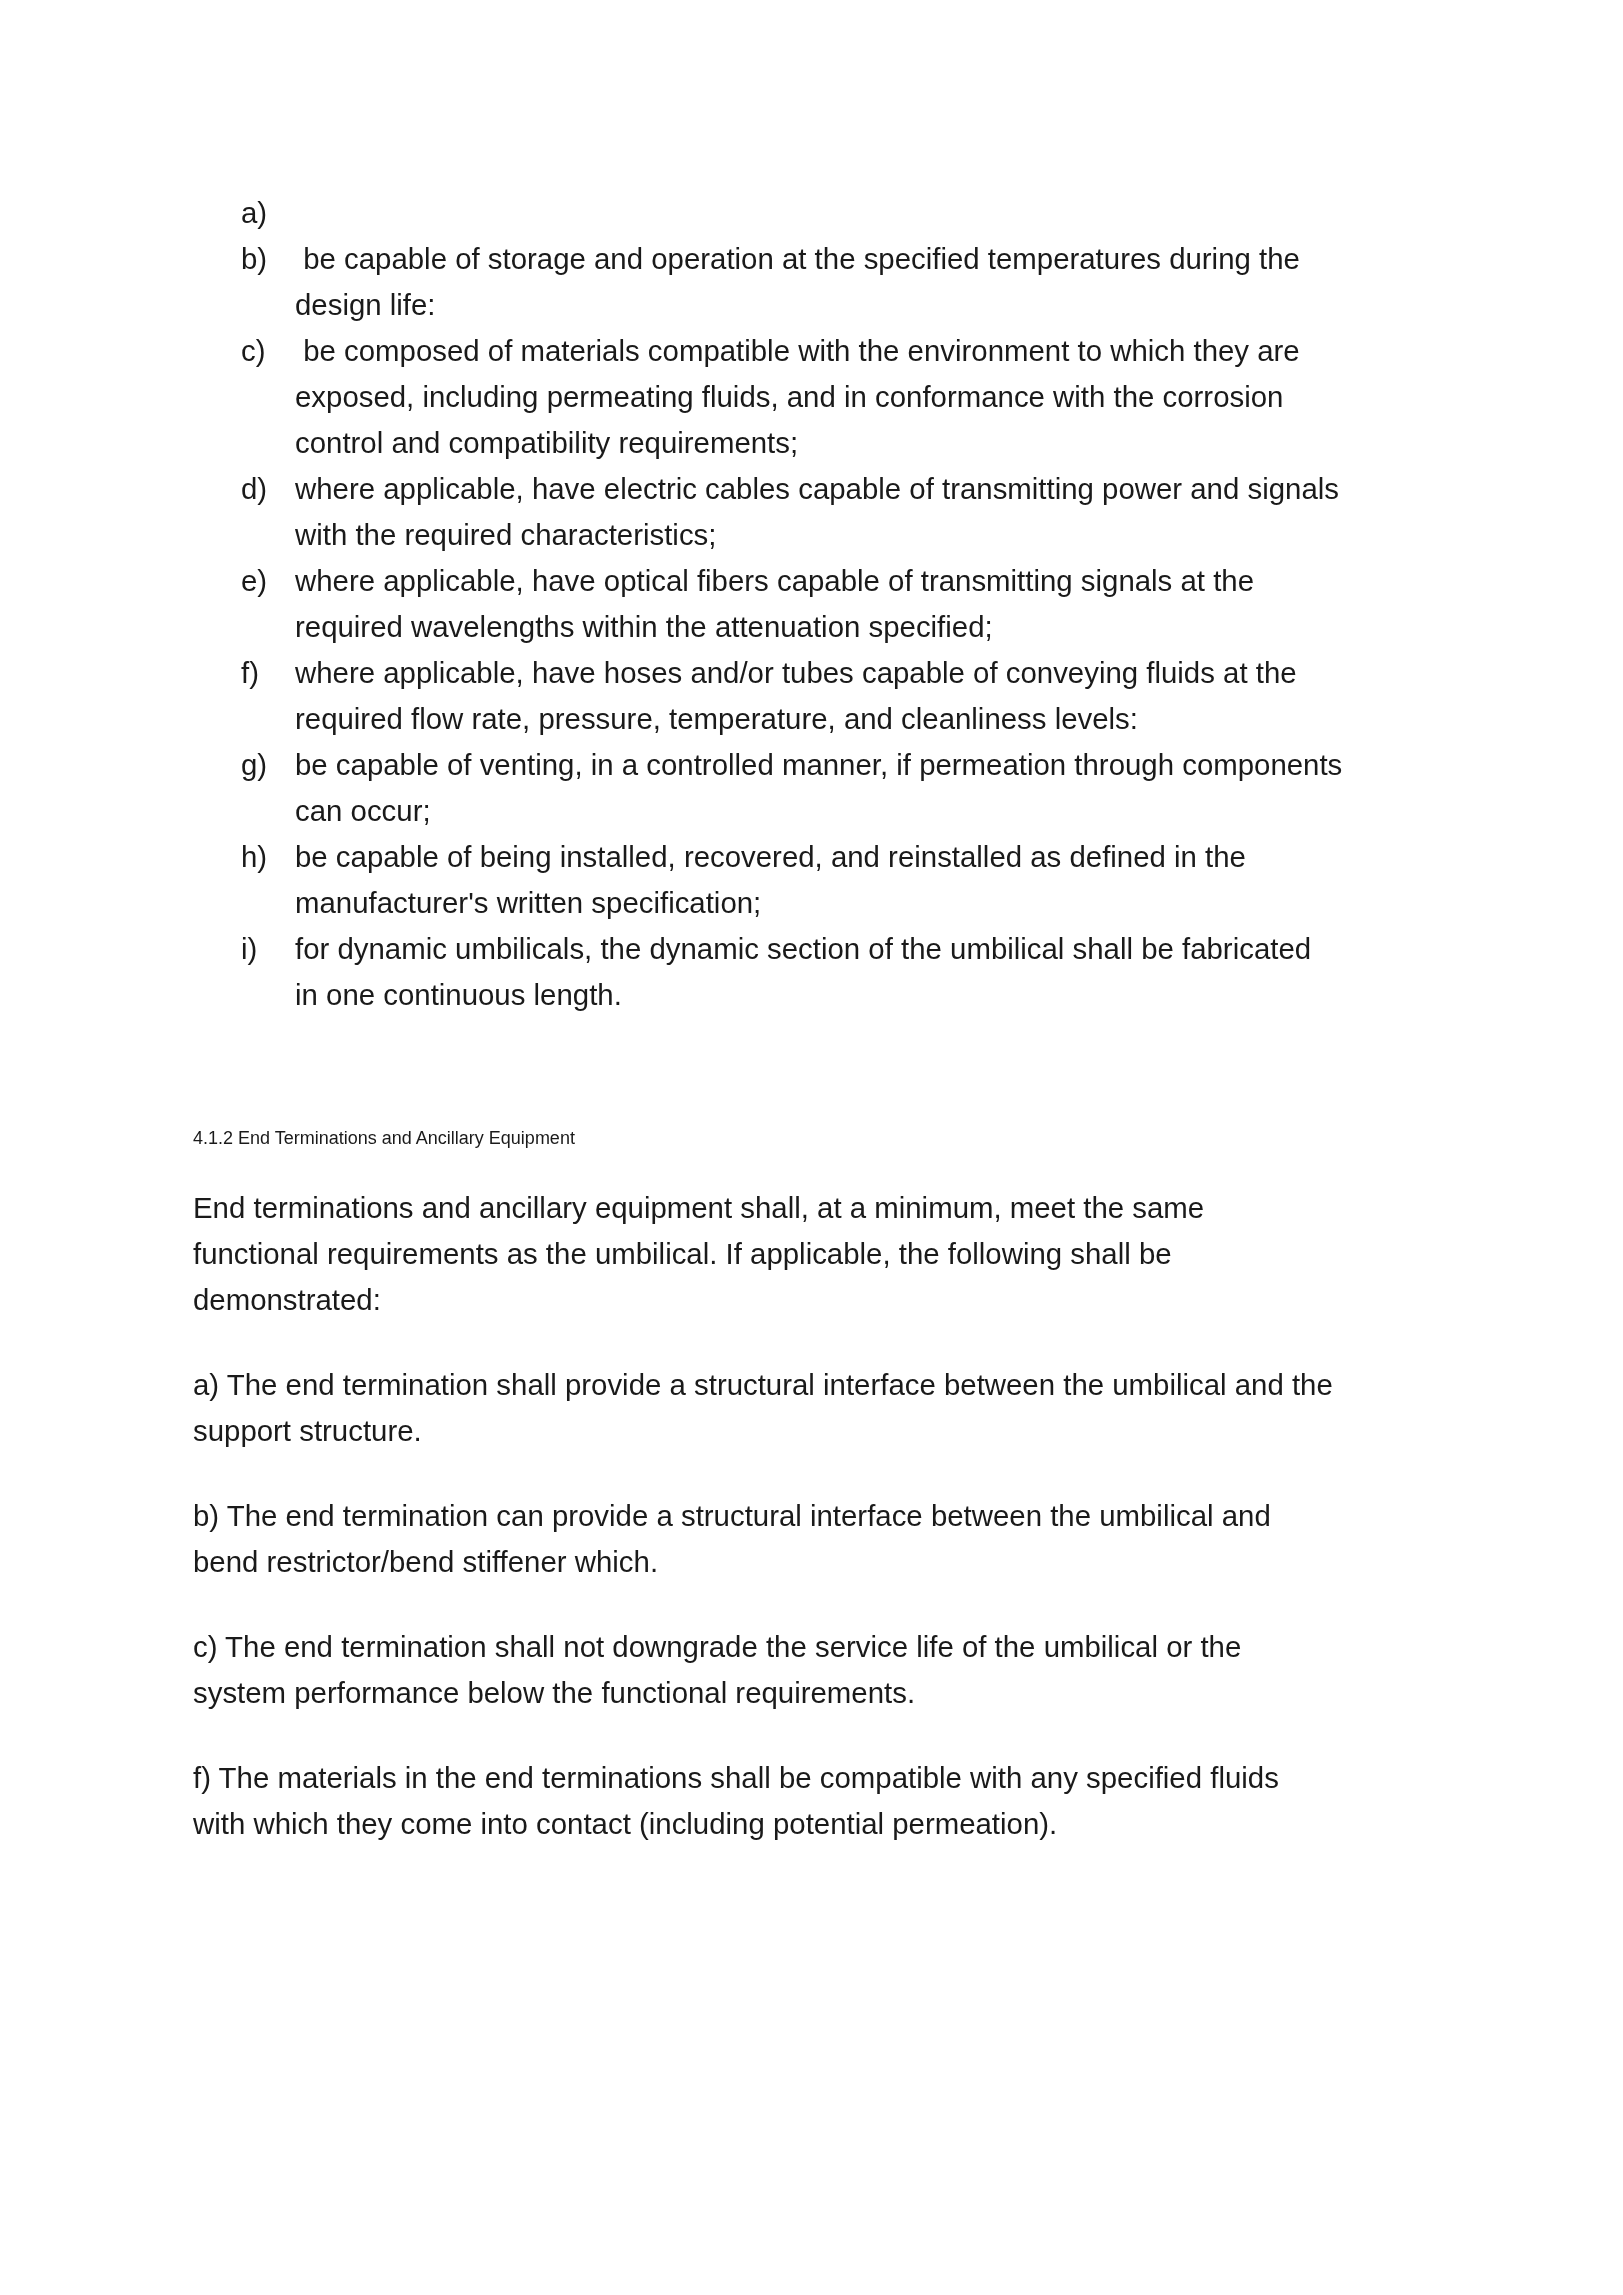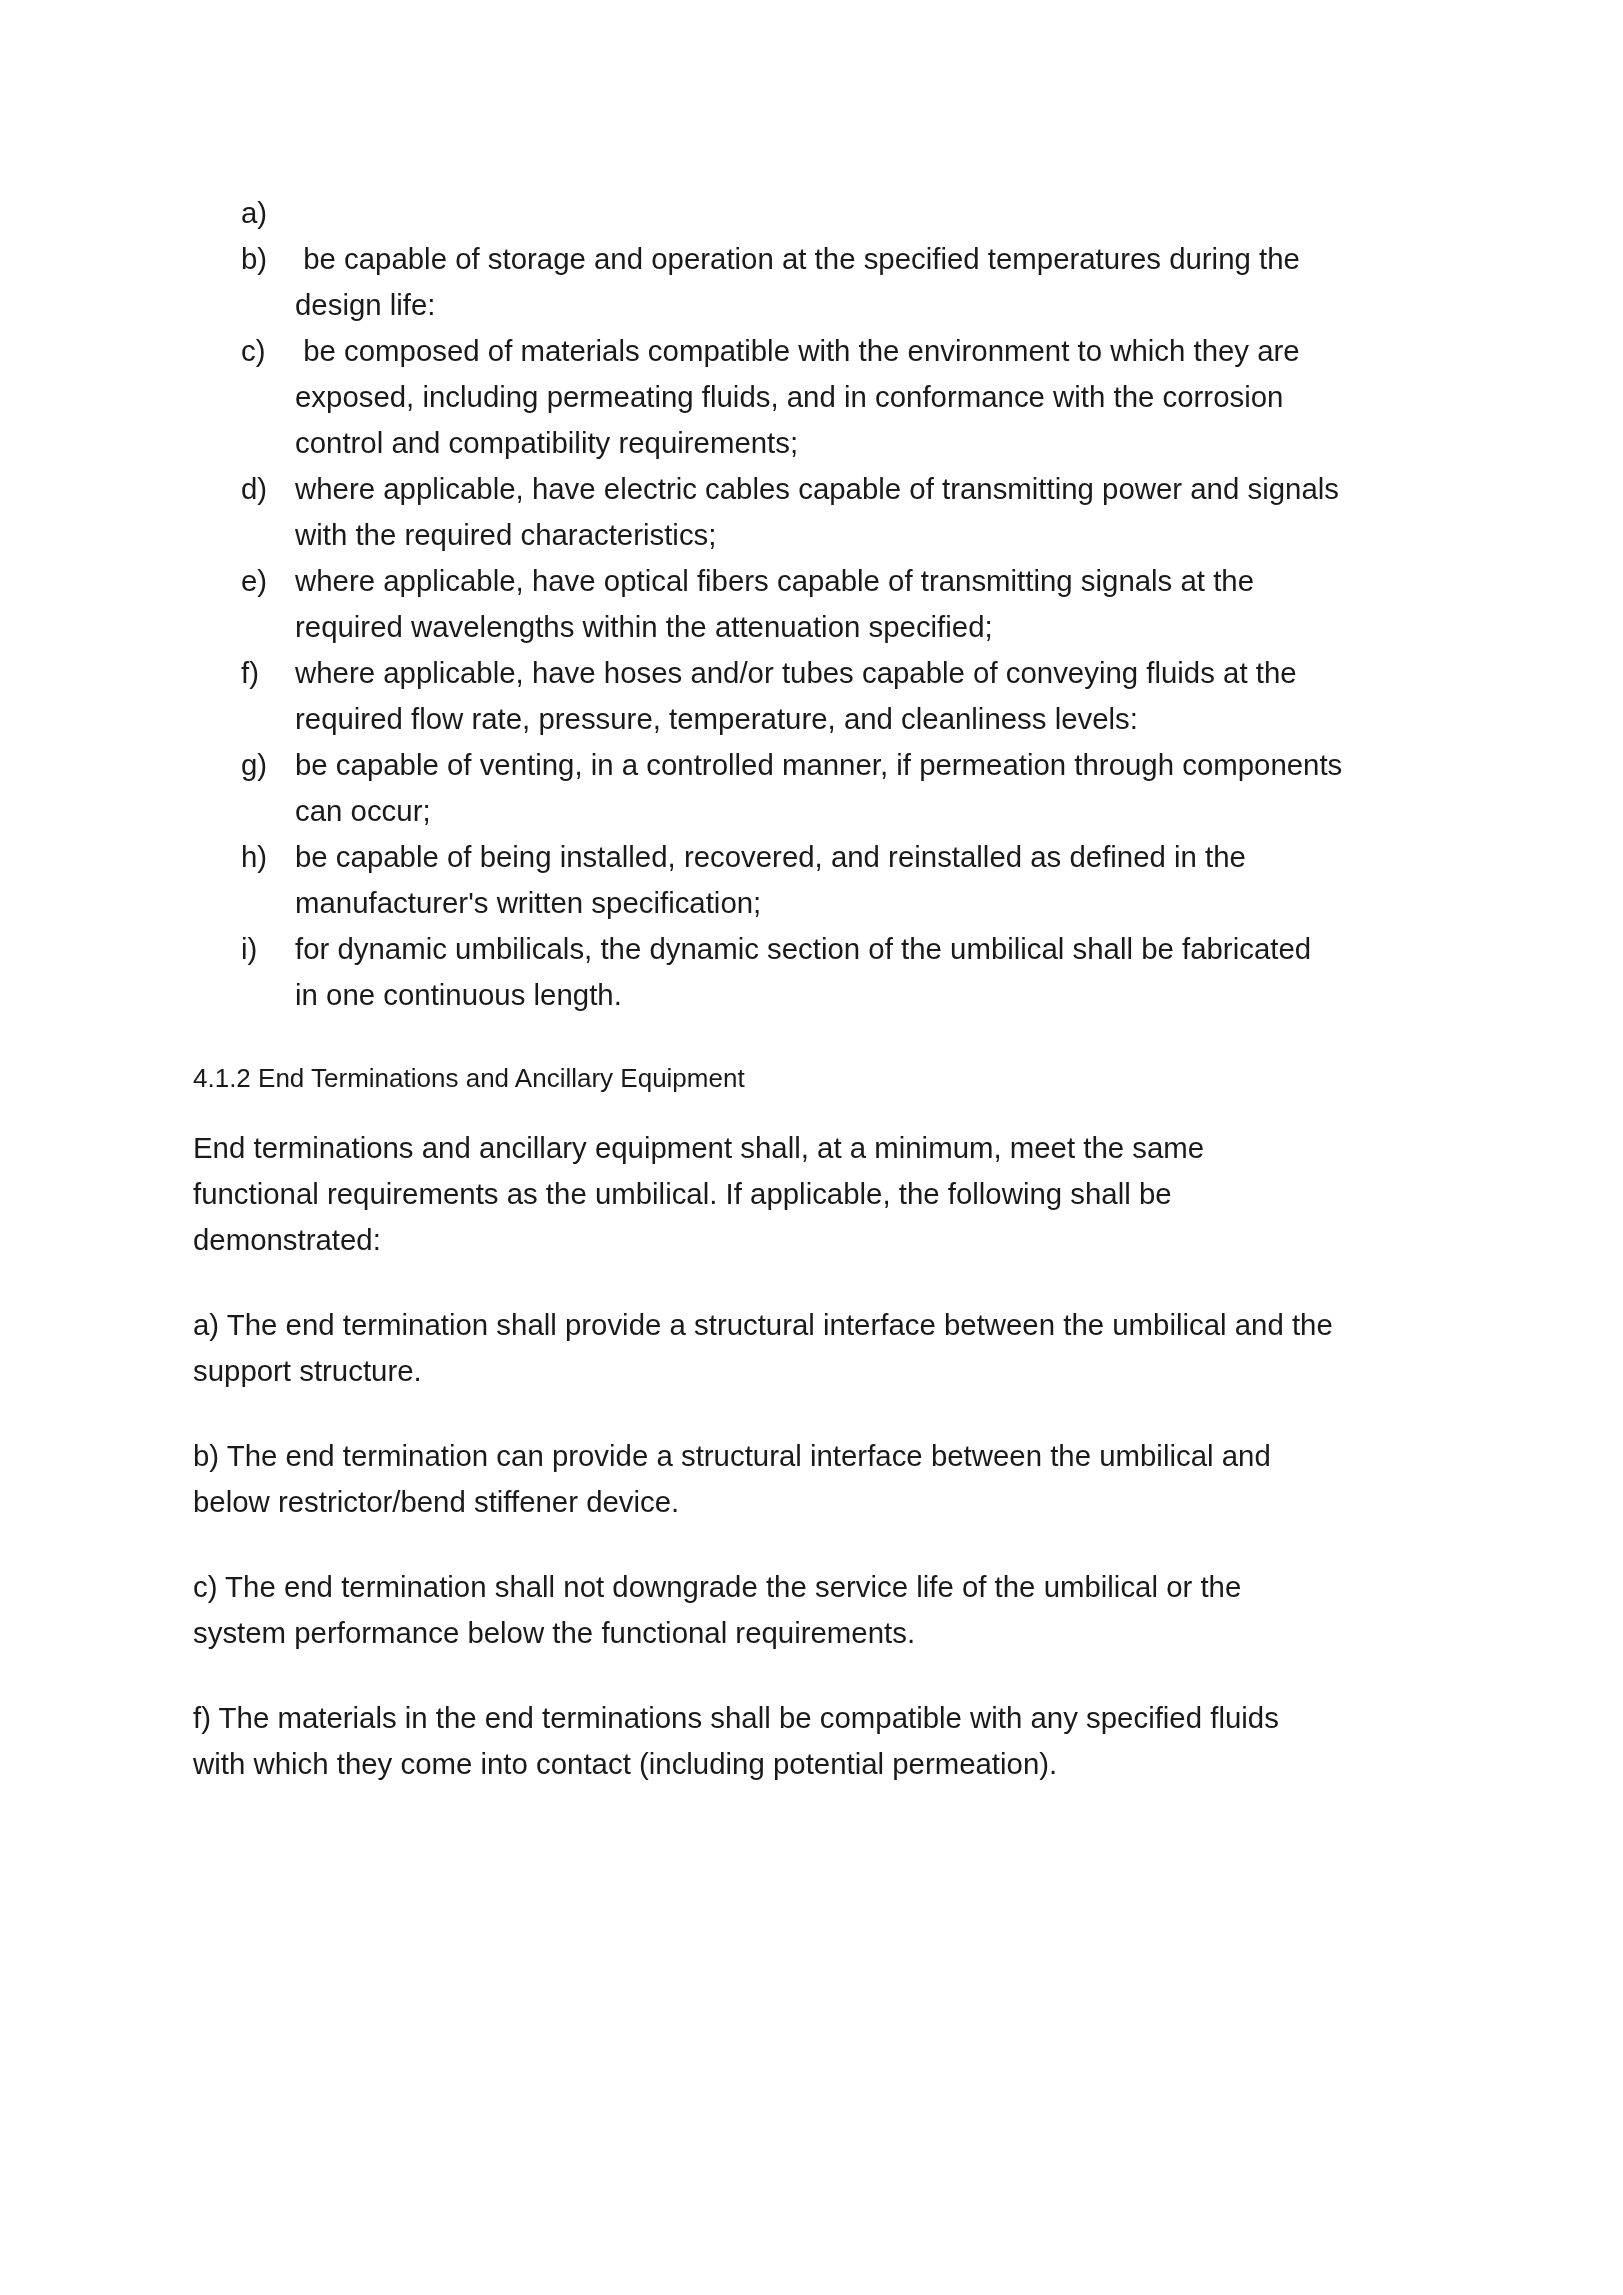--- a/index.html
+++ b/index.html
@@ -29,22 +29,22 @@
     align-items: flex-start;
   }
   .list-marker {
     flex: 0 0 54px;
     white-space: pre;
   }
   .list-text {
     white-space: pre;
   }
   .section-heading {
-    margin: 37px 0 0 193px;
-    font-size: 26px;
+    margin: 97px 0 0 193px;
+    font-size: 18px;
     line-height: 46px;
     font-weight: 400;
   }
   .para {
     margin: 39px 0 0 193px;
     white-space: pre;
   }
   .para.first {
     margin-top: 23.6px;
   }
@@ -111,21 +111,21 @@
     <h2 class="section-heading">4.1.2 End Terminations and Ancillary Equipment</h2>
     <div id="paragraphs">
   <p class="para first">End terminations and ancillary equipment shall, at a minimum, meet the same
 functional requirements as the umbilical. If applicable, the following shall be
 demonstrated:</p>
 
   <p class="para">a) The end termination shall provide a structural interface between the umbilical and the
 support structure.</p>
 
   <p class="para">b) The end termination can provide a structural interface between the umbilical and
-below restrictor/bend stiffener device.</p>
+bend restrictor/bend stiffener which.</p>
 
   <p class="para">c) The end termination shall not downgrade the service life of the umbilical or the
 system performance below the functional requirements.</p>
 
 
 
   <p class="para">f) The materials in the end terminations shall be compatible with any specified fluids
 with which they come into contact (including potential permeation).</p>
 </div>
   </div>

